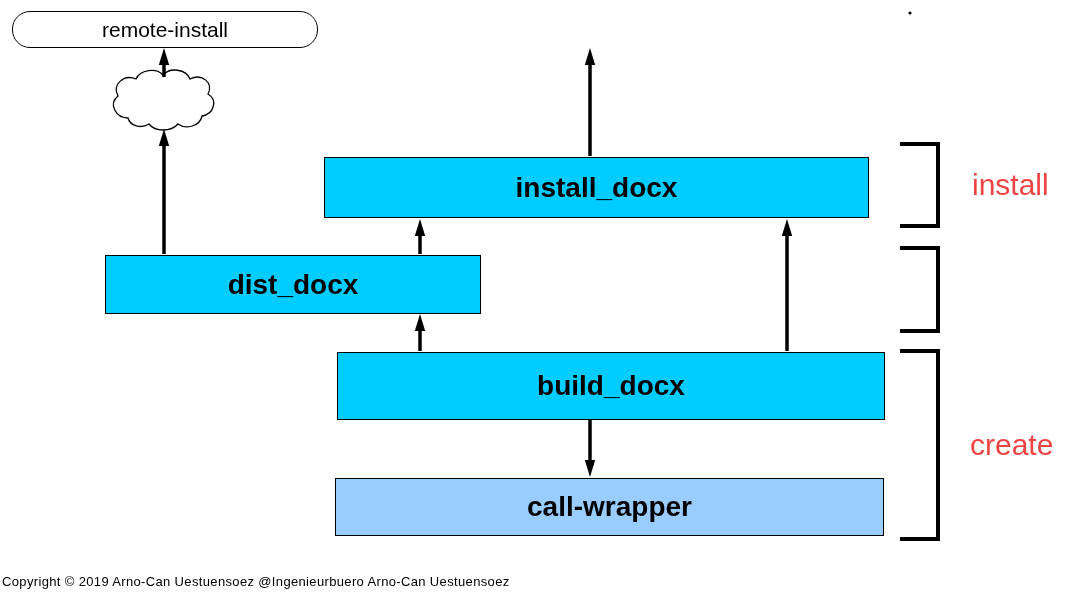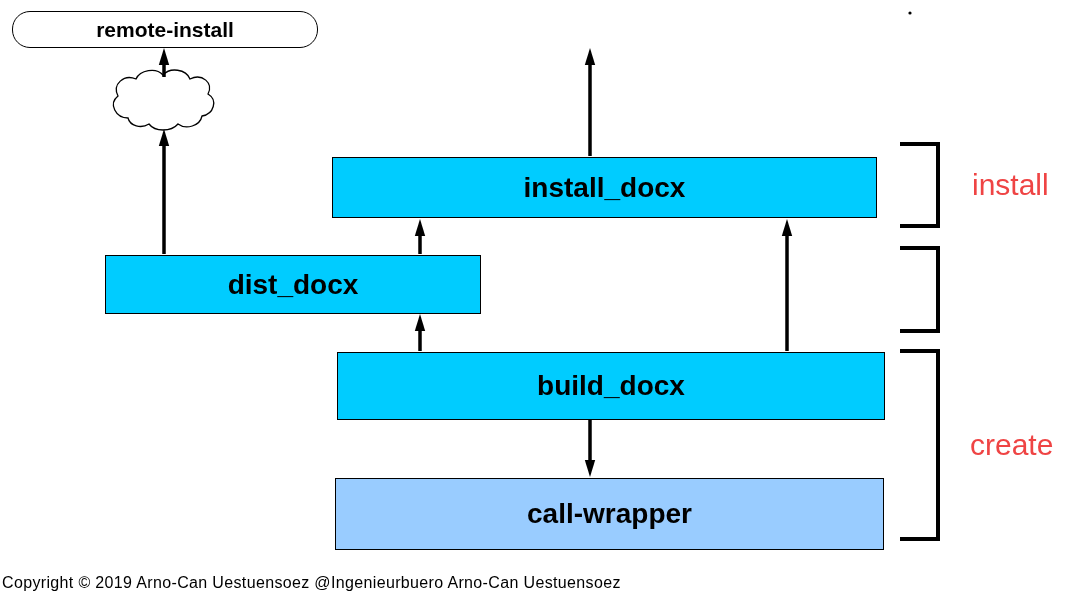--- a/index.html
+++ b/index.html
@@ -11,50 +11,50 @@
     overflow:hidden;
   }
   .overlay{position:absolute;left:0;top:0;width:1083px;height:593px;}
   .pill{
     position:absolute;
     box-sizing:border-box;
     border:1px solid #000;
     border-radius:18px;
     background:#fff;
     display:flex;align-items:center;justify-content:center;
-    font-weight:bold;font-size:21px;color:#000;
+    font-weight:normal;font-size:21px;color:#000;
   }
   .pill-remote{left:12px;top:11px;width:306px;height:37px;}
   .pill-local{left:333px;top:11px;width:548px;height:37px;}
   .node{
     position:absolute;
     box-sizing:border-box;
     border:1px solid #000;
     display:flex;align-items:center;justify-content:center;
     font-weight:bold;font-size:28px;color:#000;
   }
   .node-cyan{background:#00ccff;}
   .node-lightblue{background:#99ccff;}
-  .node-install{left:332px;top:157px;width:545px;height:61px;}
+  .node-install{left:324px;top:157px;width:545px;height:61px;}
   .node-dist{left:105px;top:255px;width:376px;height:59px;}
   .node-build{left:337px;top:352px;width:548px;height:68px;}
-  .node-wrapper{left:335px;top:478px;width:549px;height:72px;}
+  .node-wrapper{left:335px;top:478px;width:549px;height:58px;}
   .stage-label{
     position:absolute;
     transform:translateY(-50%);
     font-size:30px;font-weight:normal;color:#ef4444;
     white-space:nowrap;
   }
   .stage-install{left:972px;top:185px;}
   .stage-package{left:955px;top:289px;}
   .stage-create{left:970px;top:445px;}
   .copyright{
     position:absolute;
     left:2px;top:574px;
-    font-size:16px;color:#000;
+    font-size:13px;color:#000;
     letter-spacing:0.35px;
     white-space:nowrap;
   }
 </style>
 </head>
 <body>
 
 <div class="canvas">
 
   <svg class="overlay" width="1083" height="593" viewBox="0 0 1083 593">

